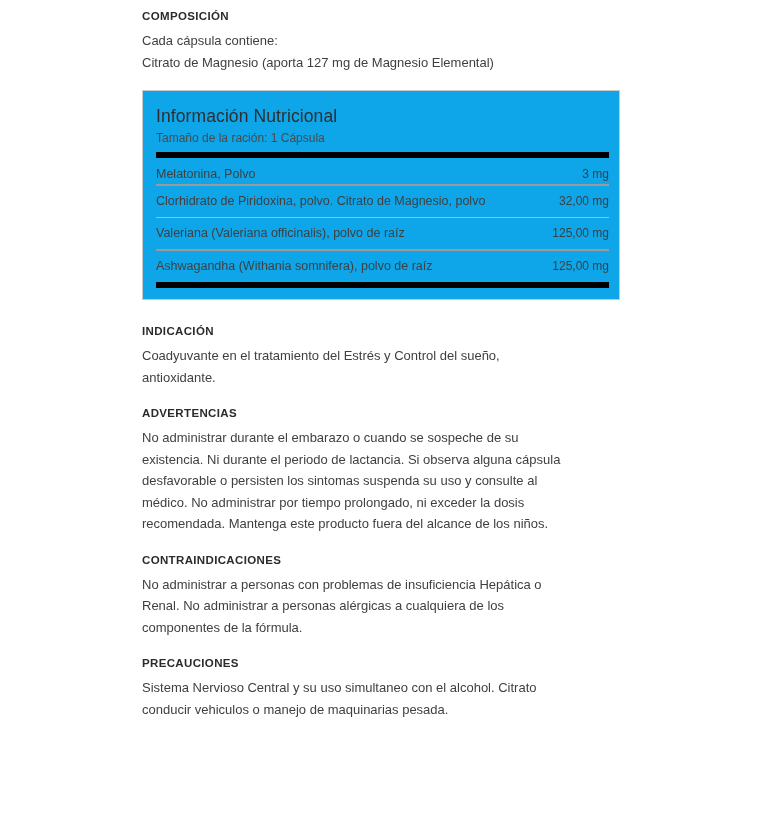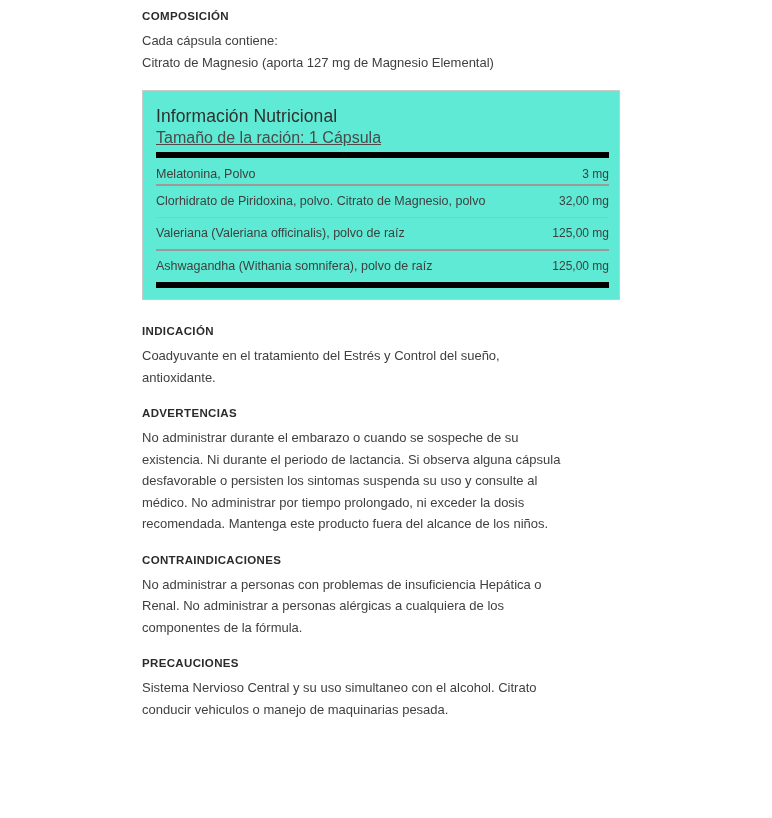--- a/index.html
+++ b/index.html
@@ -62,37 +62,36 @@
   .composicion-block {
     margin-bottom: 17px;
   }
 
   
   .nutri-box {
     border: 1px solid #c9c9c9;
     box-sizing: border-box;
     width: 478px;
     padding: 14px 10px 11px 13px;
-    background: #5eead4;
+    background: #0ea5e9;
     margin-bottom: 24px;
   }
   .nutri-title {
     font-size: 17.5px;
     font-weight: 400;
     color: #2f2f2f;
     line-height: 22px;
     margin: 0 0 3px 0;
     letter-spacing: 0.1px;
   }
   .nutri-serving {
-    font-size: 16px;
+    font-size: 12px;
     color: #4a4a4a;
     line-height: 16px;
     margin: 0 0 6px 0;
-    text-decoration: underline;
   }
   .rule-thick {
     height: 6px;
     background: #000000;
     width: 100%;
     margin: 0;
   }
   .rule-thin {
     height: 1px;
     background: #b5b5b5;

